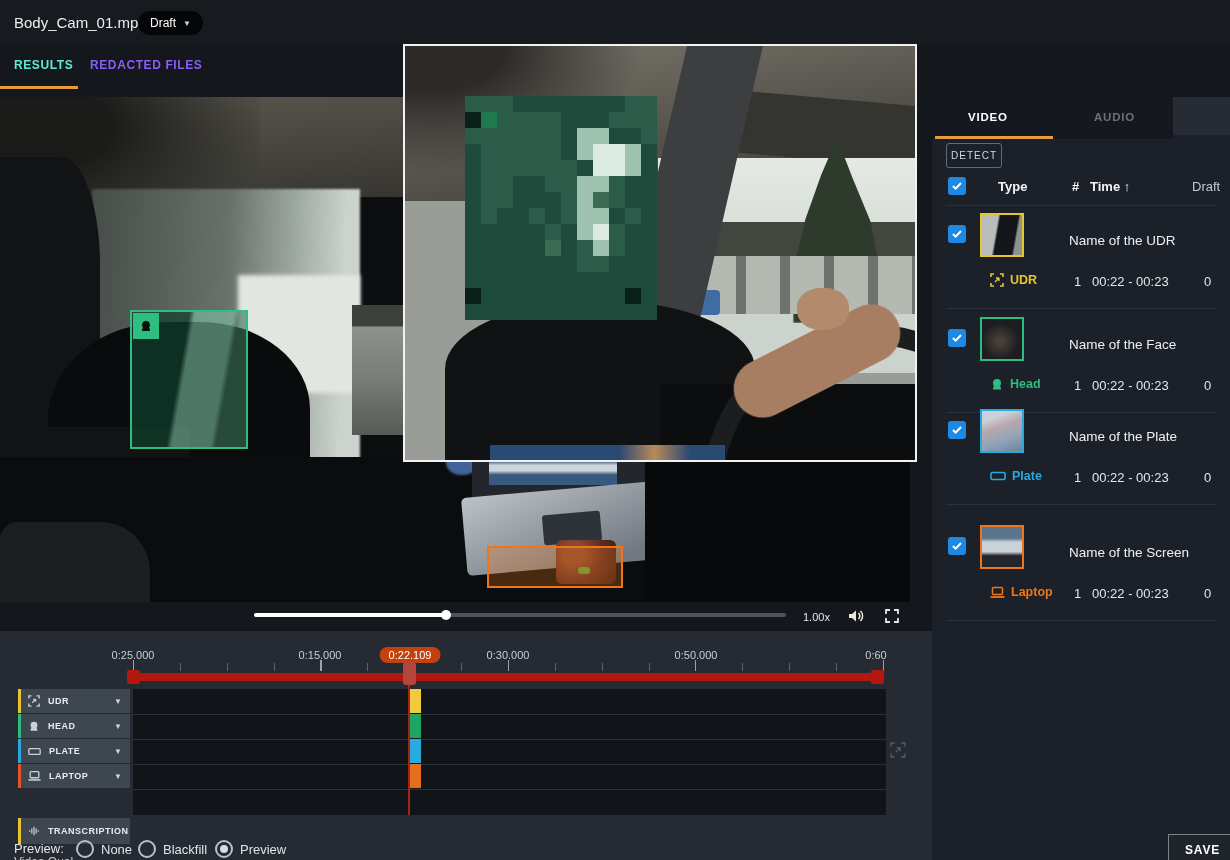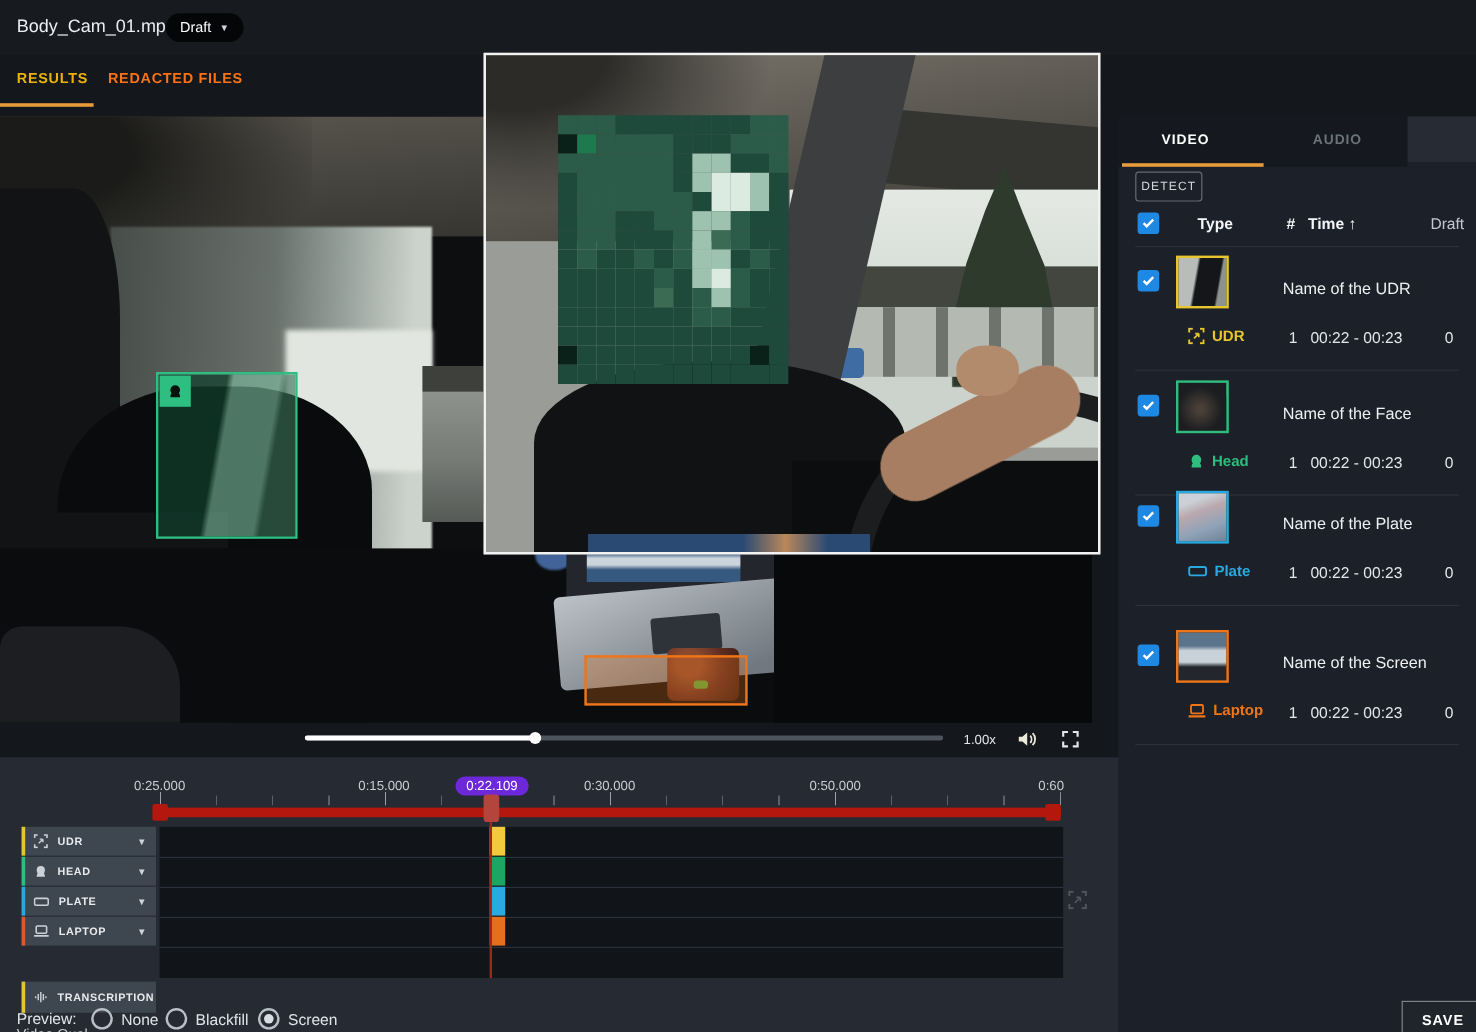--- a/index.html
+++ b/index.html
@@ -6,22 +6,22 @@
   #app{position:relative;width:1230px;height:860px;overflow:hidden;background:#14171c;
        font-family:"Liberation Sans",sans-serif;color:#e6e9ec;-webkit-font-smoothing:antialiased;}
   .abs{position:absolute;}
   
   #topbar{left:0;top:0;width:1230px;height:46px;background:#171a1f;}
   #filename{left:14px;top:14px;font-size:15px;color:#eceef1;}
   #draft-pill{left:138px;top:11px;height:24px;padding:0 12px;background:#050608;border-radius:13px;
     display:flex;align-items:center;gap:7px;font-size:12px;color:#fff;cursor:pointer;}
   #draft-pill .caret{font-size:8px;color:#cfd4da;}
   
-  #tab-results{left:14px;top:58px;font-size:12px;font-weight:bold;letter-spacing:.6px;color:#eab308;}
-  #tab-redacted{left:90px;top:58px;font-size:12px;font-weight:bold;letter-spacing:.6px;color:#f97316;}
+  #tab-results{left:14px;top:58px;font-size:12px;font-weight:bold;letter-spacing:.6px;color:#5eead4;}
+  #tab-redacted{left:90px;top:58px;font-size:12px;font-weight:bold;letter-spacing:.6px;color:#8b5cf6;}
   #tab-underline{left:0;top:86px;width:78px;height:3px;background:#e79b3b;}
   
   #scene{left:0;top:97px;width:910px;height:505px;background:#0d0e10;overflow:hidden;}
   #scene div{position:absolute;}
   .ceiling{left:0;top:0;width:910px;height:100px;background:linear-gradient(175deg,#5c584f,#45443e 45%,#2a2926);}
   .ceil-dk{left:0;top:0;width:260px;height:150px;background:radial-gradient(ellipse at 0% 20%,#1b1b19 30%,transparent 75%);}
   .winL{left:92px;top:92px;width:268px;height:280px;background:linear-gradient(92deg,#474d49,#69716c 50%,#9aa49e 72%,#ccd2cc 92%);filter:blur(1px);}
   .white-patch{left:238px;top:178px;width:122px;height:118px;background:#e2e6e0;filter:blur(2px);}
   .bldg{left:352px;top:208px;width:51px;height:130px;background:linear-gradient(#3d403b 16%,#8e928c 17%,#777b76 60%,#565a56);}
   .pillarL{left:-30px;top:60px;width:130px;height:360px;background:#121315;border-radius:0 30% 20% 0;}
@@ -93,21 +93,21 @@
   .icount{position:absolute;left:142px;top:69px;font-size:13px;color:#e3e6ea;}
   .itime{position:absolute;left:160px;top:69px;font-size:13px;color:#e3e6ea;cursor:pointer;}
   .iauto{position:absolute;left:272px;top:69px;font-size:13px;color:#e3e6ea;}
   .t-udr{background:linear-gradient(100deg,#b9bdb9 35%,#15161a 40% 78%,#8e928e 82%);}
   .t-face{background:radial-gradient(circle at 45% 55%,#4a4038 8%,#1b1d20 60%),linear-gradient(225deg,#d8dcd8 12%,transparent 13%);}
   .t-plate{background:linear-gradient(160deg,#ccd1d9 20%,#b9a8ae 40%,#8fa3b8 70%,#6e8298);filter:blur(.4px);}
   .t-laptop{background:linear-gradient(#5a748c 28%,#c9d1d9 38% 62%,#23272d 72%);}
   
   #tl{left:0;top:631px;width:932px;height:229px;background:#262b33;}
   .rlabel{position:absolute;top:649px;font-size:11px;color:#c8cdd3;transform:translateX(-50%);}
-  #cur-pill{left:410px;top:647px;transform:translateX(-50%);background:#6d28d9;border-radius:9px;padding:2px 9px;font-size:11px;color:#fff;z-index:5;}
+  #cur-pill{left:410px;top:647px;transform:translateX(-50%);background:#c2410c;border-radius:9px;padding:2px 9px;font-size:11px;color:#fff;z-index:5;}
   #ticks-minor{left:133px;top:663px;width:751px;height:8px;
      background:repeating-linear-gradient(90deg,#59616a 0 1px,transparent 1px 46.875px);}
   #ticks-major{left:133px;top:660px;width:751px;height:11px;
      background:repeating-linear-gradient(90deg,#9aa1a9 0 1px,transparent 1px 187.5px);}
   #range-bar{left:133px;top:673px;width:751px;height:8px;background:#b3170d;}
   .handle{position:absolute;top:670px;width:13px;height:14px;background:#b3170d;border-radius:2px;cursor:ew-resize;}
   #playhead{left:403px;top:662px;width:13px;height:23px;background:#b4453c;border-radius:3px;cursor:ew-resize;z-index:6;}
   #ph-line{left:408px;top:684px;width:2px;height:131px;background:#9e261b;z-index:4;}
   #lanes{left:133px;top:689px;width:753px;height:126px;background:#11151a;}
   .lane-sep{position:absolute;left:133px;width:753px;height:1px;background:#2b313a;}
@@ -546,17 +546,17 @@
     <path d="M1 4V1h3M10 1h3v3M13 10v3h-3M4 13H1v-3" fill="none" stroke="#aab1ba" stroke-width="1.4"></path>
     <path d="M5 9l4-4M9 5H6M9 5v3" fill="none" stroke="#aab1ba" stroke-width="1.2"></path>
   </svg>
 
   <div id="preview-label" class="abs">Preview:</div>
   <div class="radio" style="left:76px"></div>
   <div class="rlbl" style="left:101px">None</div>
   <div class="radio" style="left:138px"></div>
   <div class="rlbl" style="left:163px">Blackfill</div>
   <div class="radio sel" style="left:215px"></div>
-  <div class="rlbl" style="left:240px">Screen</div>
+  <div class="rlbl" style="left:240px">Preview</div>
   <div id="clipped-text" class="abs">Video Qual</div>
   <div id="save-btn" class="abs">SAVE</div>
 
 </div>
 
 </body></html>

